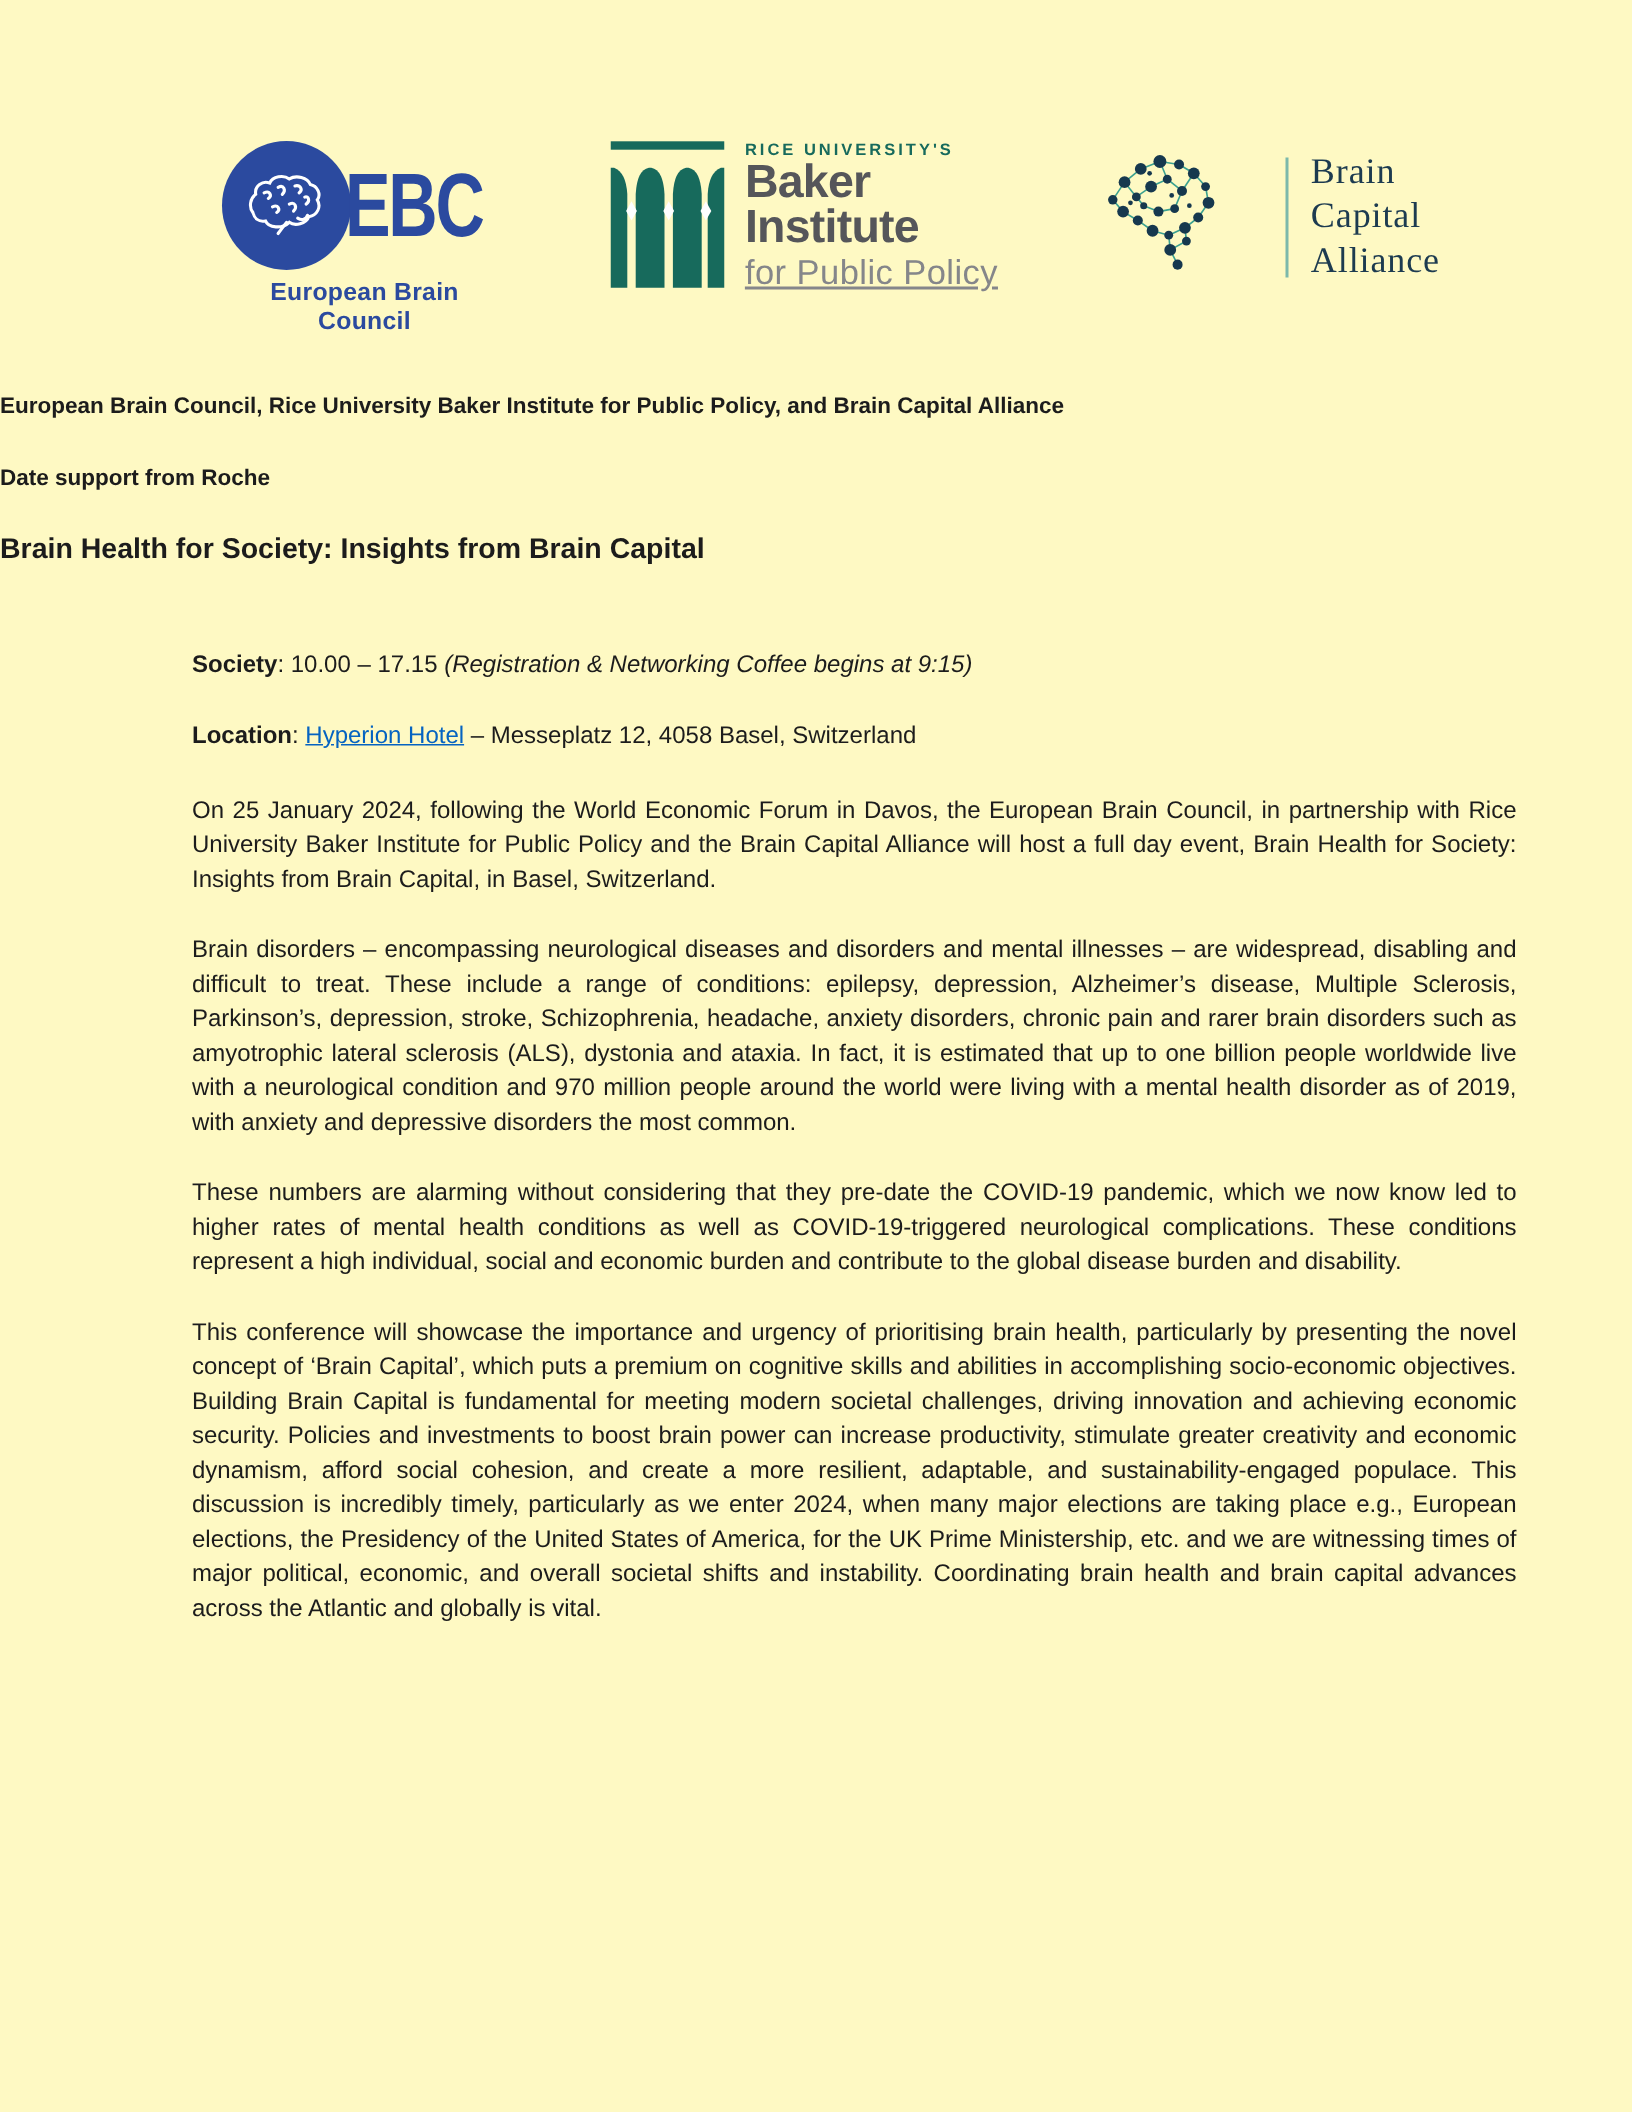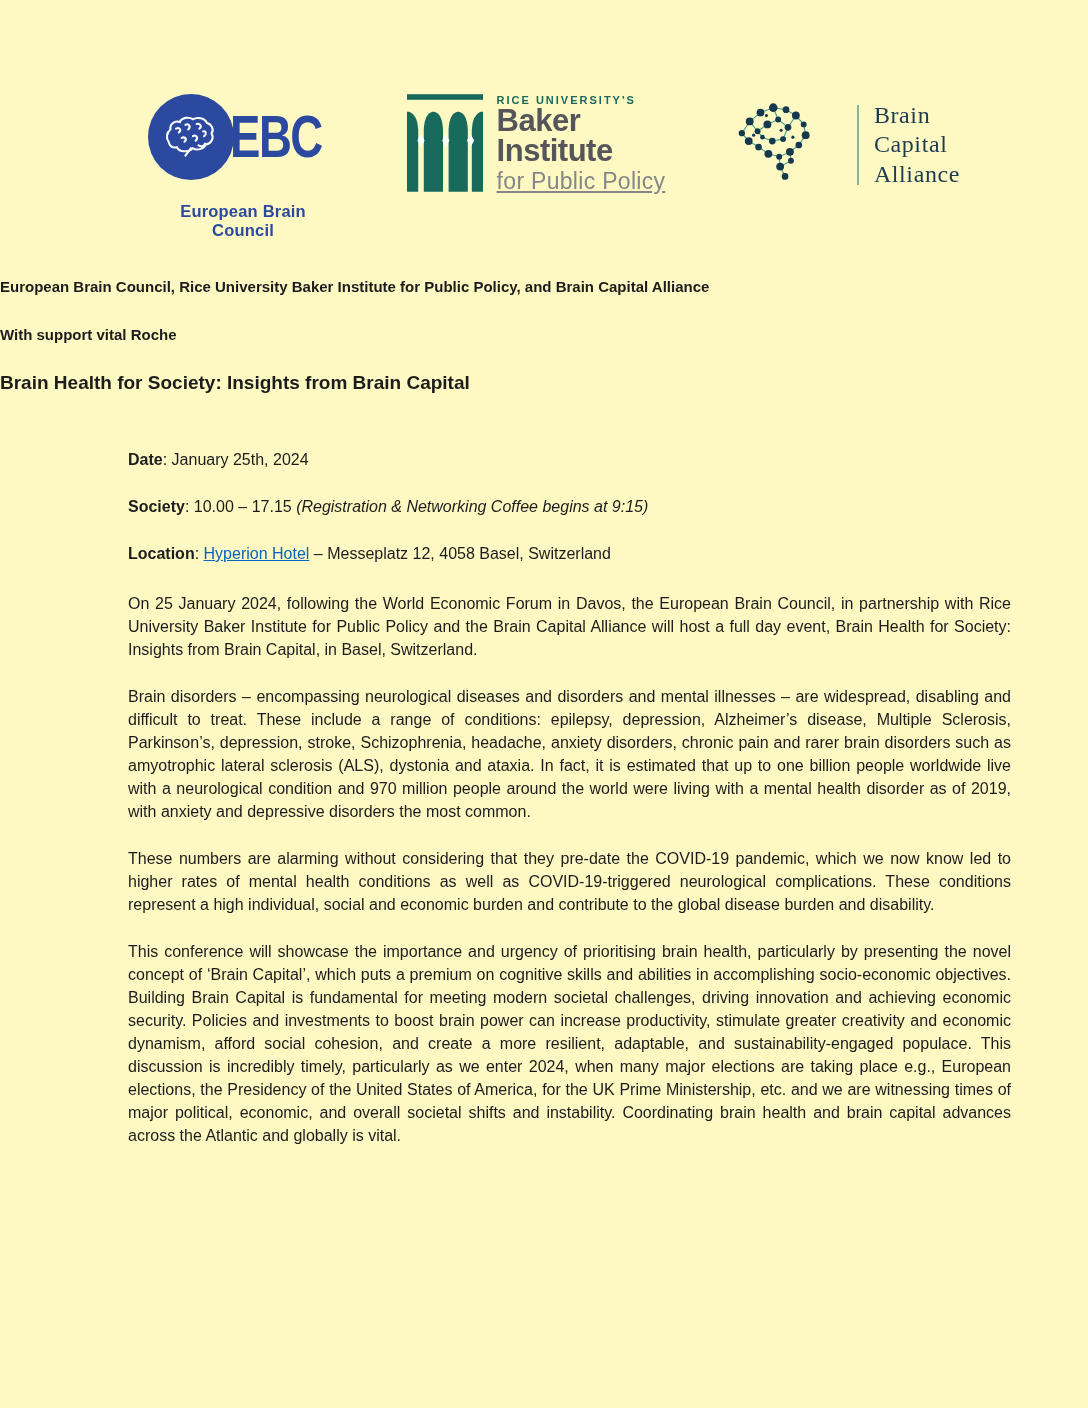--- a/index.html
+++ b/index.html
@@ -20,21 +20,21 @@
   .ebc-circle {
     width:86px; height:86px; border-radius:50%; background:#2b4a9f;
     display:flex; align-items:center; justify-content:center; flex:0 0 auto;
   }
   .ebc-abbr {
     font-size:60px; font-weight:700; color:#2b4a9f; line-height:1;
     letter-spacing:-2px; transform:scaleX(0.76); transform-origin:left center;
     margin-left:-4px;
   }
   .ebc-caption {
-    color:#2b4a9f; font-size:16.5px; font-weight:600; margin-top:21px;
+    color:#2b4a9f; font-size:16.5px; font-weight:600; margin-top:5px;
     text-align:center; width:190px; letter-spacing:0.2px;
   }
   
   .logo-baker { display:flex; gap:14px; }
   .baker-icon { width:76px; height:100px; flex:0 0 auto; }
   .baker-text { padding-top:1px; }
   .baker-pre { color:#176a5c; font-size:11px; font-weight:700; letter-spacing:2px; }
   .baker-name { color:#55565a; font-size:31px; font-weight:700; line-height:0.98; letter-spacing:-0.5px; }
   .baker-sub { color:#85868a; font-size:23px; font-weight:400; margin-top:1px; letter-spacing:0.3px;text-decoration:underline; }
   
@@ -179,25 +179,24 @@
       <div class="bca-text">
         <div>Brain</div>
         <div>Capital</div>
         <div>Alliance</div>
       </div>
     </div>
 
   </header>
 
   <div class="center-line orgs">European Brain Council, Rice University Baker Institute for Public Policy, and Brain Capital Alliance</div>
-  <div class="center-line support">With support vital Roche</div>
+  <div class="center-line support">Date support from Roche</div>
   <h1 class="doc-title">Brain Health for Society: Insights from Brain Capital</h1>
 
   <div class="details">
-    <p class="detail-line"><b>Date</b><span>: January 25th, 2024</span></p>
     <p class="detail-line"><b>Society</b><span>: 10.00 – 17.15 </span><i>(Registration &amp; Networking Coffee begins at 9:15)</i></p>
     <p class="detail-line"><b>Location</b><span>: </span><a href="#" class="link">Hyperion Hotel</a><span> – Messeplatz 12, 4058 Basel, Switzerland</span></p>
   </div>
 
   <p class="body-para first">On 25 January 2024, following the World Economic Forum in Davos, the European Brain Council, in partnership with Rice University Baker Institute for Public Policy and the Brain Capital Alliance will host a full day event, Brain Health for Society: Insights from Brain Capital, in Basel, Switzerland.</p>
   <p class="body-para">Brain disorders – encompassing neurological diseases and disorders and mental illnesses – are widespread, disabling and difficult to treat. These include a range of conditions: epilepsy, depression, Alzheimer’s disease, Multiple Sclerosis, Parkinson’s, depression, stroke, Schizophrenia, headache, anxiety disorders, chronic pain and rarer brain disorders such as amyotrophic lateral sclerosis (ALS), dystonia and ataxia. In fact, it is estimated that up to one billion people worldwide live with a neurological condition and 970 million people around the world were living with a mental health disorder as of 2019, with anxiety and depressive disorders the most common.</p>
   <p class="body-para">These numbers are alarming without considering that they pre-date the COVID-19 pandemic, which we now know led to higher rates of mental health conditions as well as COVID-19-triggered neurological complications. These conditions represent a high individual, social and economic burden and contribute to the global disease burden and disability.</p>
   <p class="body-para">This conference will showcase the importance and urgency of prioritising brain health, particularly by presenting the novel concept of ‘Brain Capital’, which puts a premium on cognitive skills and abilities in accomplishing socio-economic objectives. Building Brain Capital is fundamental for meeting modern societal challenges, driving innovation and achieving economic security. Policies and investments to boost brain power can increase productivity, stimulate greater creativity and economic dynamism, afford social cohesion, and create a more resilient, adaptable, and sustainability-engaged populace. This discussion is incredibly timely, particularly as we enter 2024, when many major elections are taking place e.g., European elections, the Presidency of the United States of America, for the UK Prime Ministership, etc. and we are witnessing times of major political, economic, and overall societal shifts and instability. Coordinating brain health and brain capital advances across the Atlantic and globally is vital.</p>
 
 </div>

